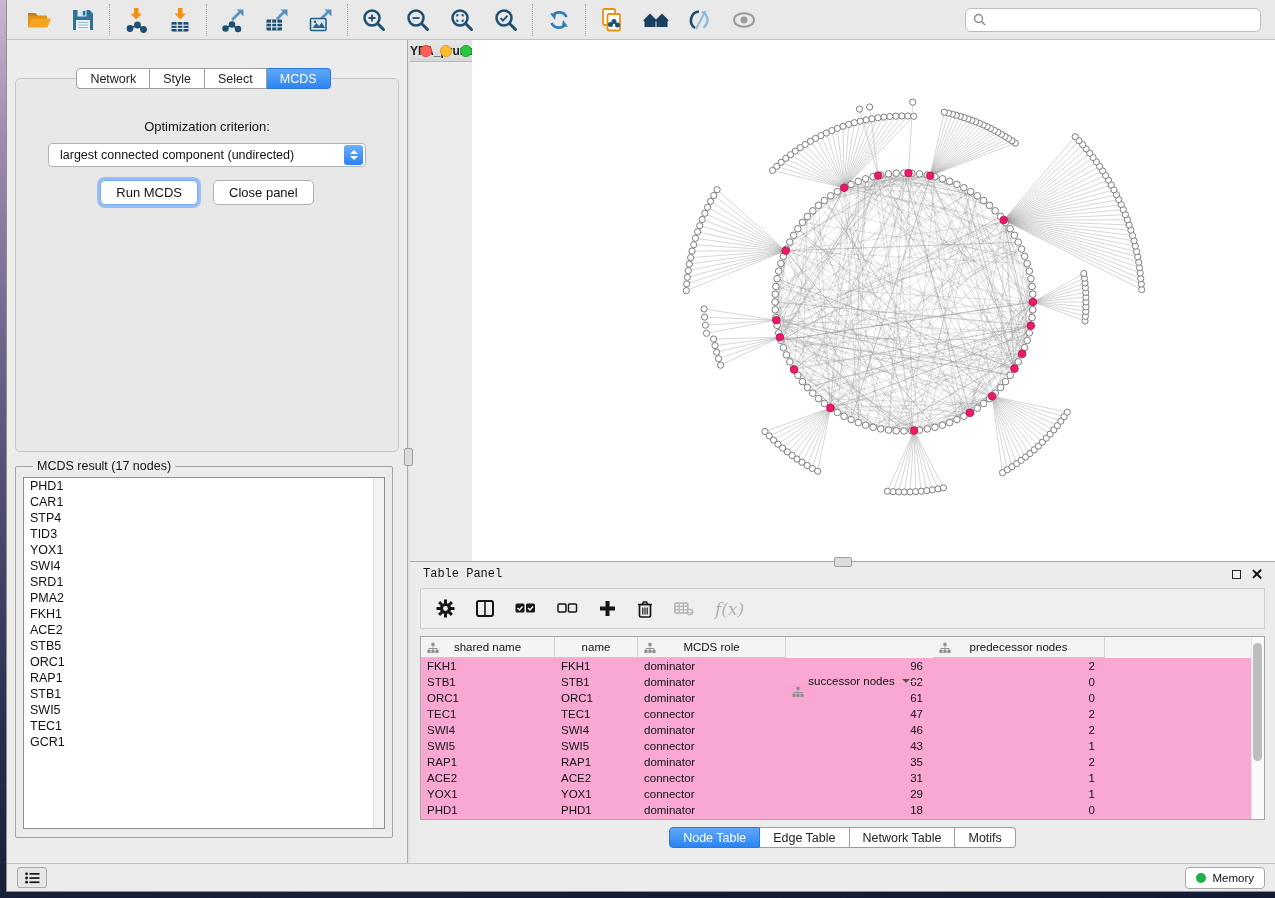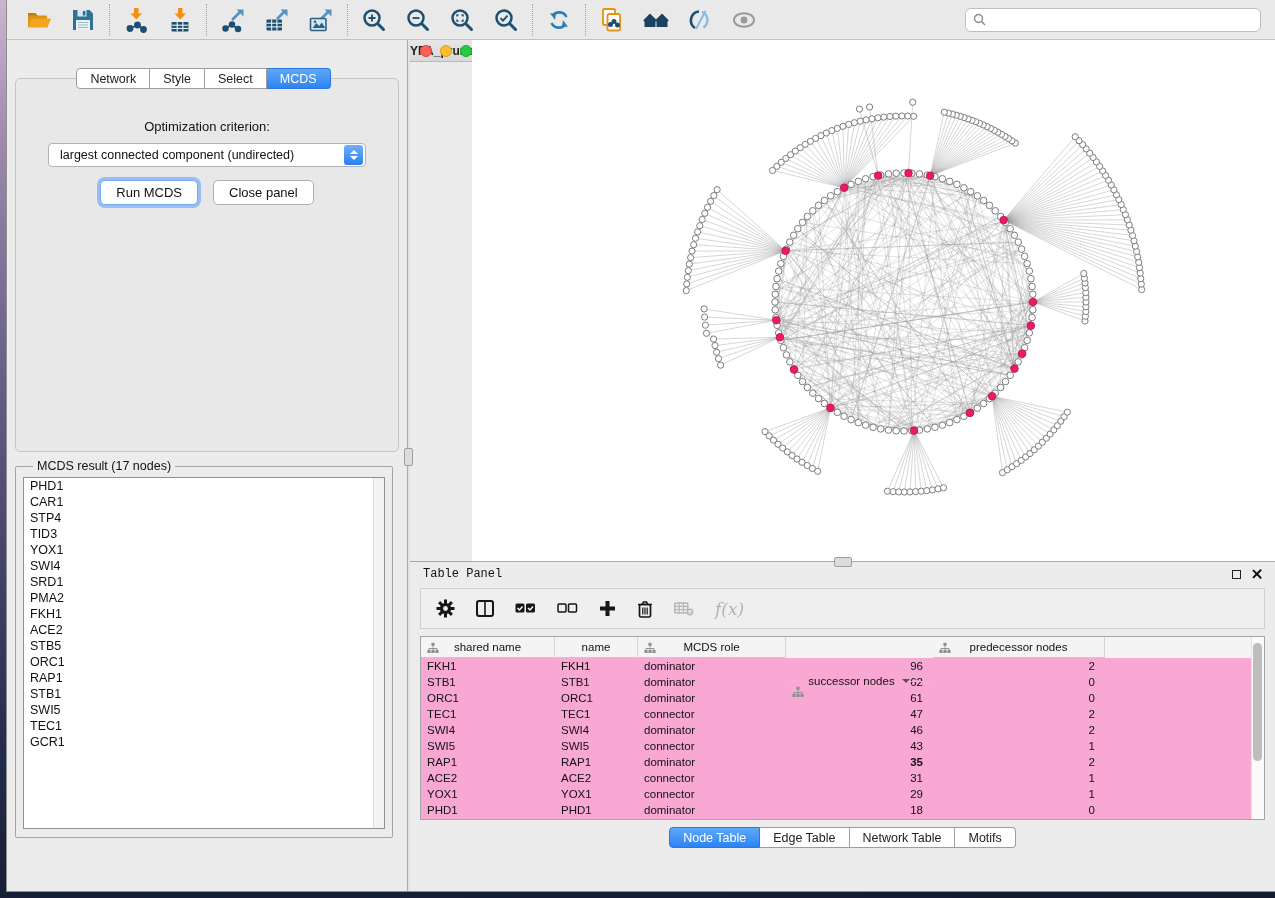--- a/index.html
+++ b/index.html
@@ -1296,21 +1296,21 @@
                   <div class="td txt" style="width: 134px;">SWI5</div>
                   <div class="td txt" style="width: 83px;">SWI5</div>
                   <div class="td txt" style="width: 148px;">connector</div>
                   <div class="td num" style="width: 147px;">43</div>
                   <div class="td num" style="width: 172px;">1</div>
                 </div>
                 <div class="tr">
                   <div class="td txt" style="width: 134px;">RAP1</div>
                   <div class="td txt" style="width: 83px;">RAP1</div>
                   <div class="td txt" style="width: 148px;">dominator</div>
-                  <div class="td num" style="width: 147px; font-weight: bold;">35</div>
+                  <div class="td num" style="width: 147px;">35</div>
                   <div class="td num" style="width: 172px;">2</div>
                 </div>
                 <div class="tr">
                   <div class="td txt" style="width: 134px;">ACE2</div>
                   <div class="td txt" style="width: 83px;">ACE2</div>
                   <div class="td txt" style="width: 148px;">connector</div>
                   <div class="td num" style="width: 147px;">31</div>
                   <div class="td num" style="width: 172px;">1</div>
                 </div>
                 <div class="tr">
@@ -1336,14 +1336,32 @@
           <div class="btabs seg" id="bottom-tabs">
               <div class="segbtn sel">Node Table</div>
               <div class="segbtn">Edge Table</div>
               <div class="segbtn">Network Table</div>
               <div class="segbtn">Motifs</div>
             </div>
         </div>
       </div>
     </div>
 
+    <div class="statusbar">
+      <span class="listbtn">
+        <svg width="15" height="12" viewBox="0 0 15 12">
+          <g fill="#161616">
+            <circle cx="1.6" cy="1.8" r="1.4"></circle>
+              <rect x="4.5" y="1" width="10" height="1.7"></rect>
+            <circle cx="1.6" cy="6" r="1.4"></circle>
+              <rect x="4.5" y="5.2" width="10" height="1.7"></rect>
+            <circle cx="1.6" cy="10.2" r="1.4"></circle>
+              <rect x="4.5" y="9.4" width="10" height="1.7"></rect>
+          </g>
+        </svg>
+      </span>
+      <span class="membtn">
+        <span class="memdot"></span>
+        <span>Memory</span>
+      </span>
+    </div>
   </div>
 </div>
 
 </body></html>

